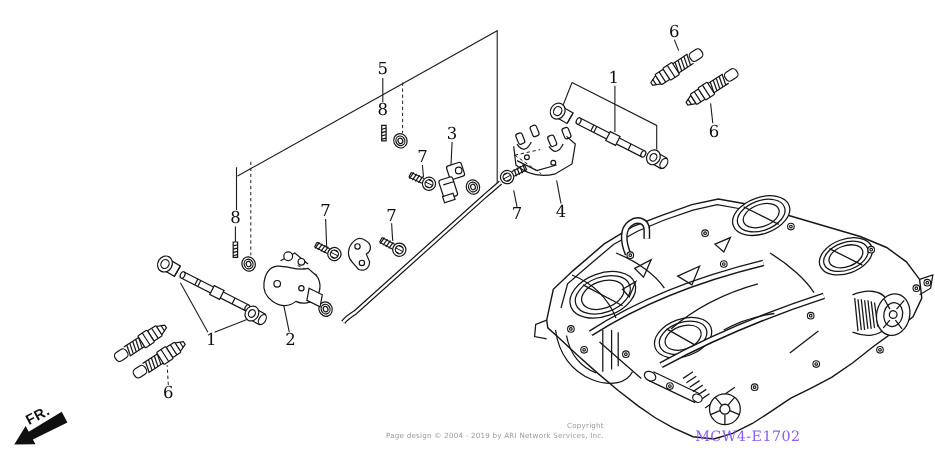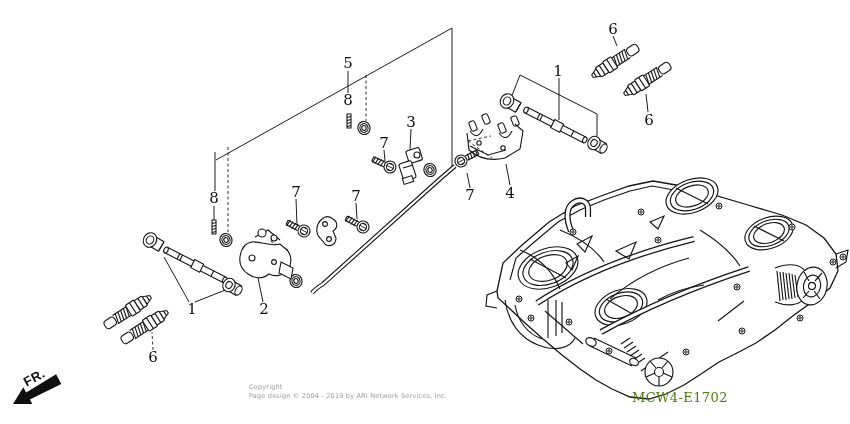--- a/index.html
+++ b/index.html
@@ -2,24 +2,24 @@
 <html><head>
 <meta charset="utf-8">
 <style>
   html,body{margin:0;padding:0;background:#fff;}
   #stage{position:relative;width:850px;height:424px;background:#fff;overflow:hidden;
          font-family:"DejaVu Sans",sans-serif;}
   #art{position:absolute;left:0;top:0;}
   .callout{position:absolute;transform:translate(-50%,-50%);
            font-family:"DejaVu Serif",serif;font-size:15px;color:#0d0d0d;
            line-height:1;user-select:none;cursor:pointer;}
-  #copyright{position:absolute;left:249px;top:383px;width:300px;text-align:left;
+  #copyright{position:absolute;left:249px;top:383px;width:300px;text-align:right;
              font-size:6.5px;line-height:1.35;color:#9a9a9a;letter-spacing:.2px;}
   #diagram-code{position:absolute;left:632px;top:390px;
-                font-family:"DejaVu Serif",serif;font-size:13px;color:#4d7c0f;
+                font-family:"DejaVu Serif",serif;font-size:13px;color:#8b5cf6;
                 letter-spacing:.4px;}
 </style>
 </head>
 <body>
 
 <div id="stage">
 
 <svg id="art" width="850" height="424" viewBox="0 0 850 424" xmlns="http://www.w3.org/2000/svg">
 
   <defs>

